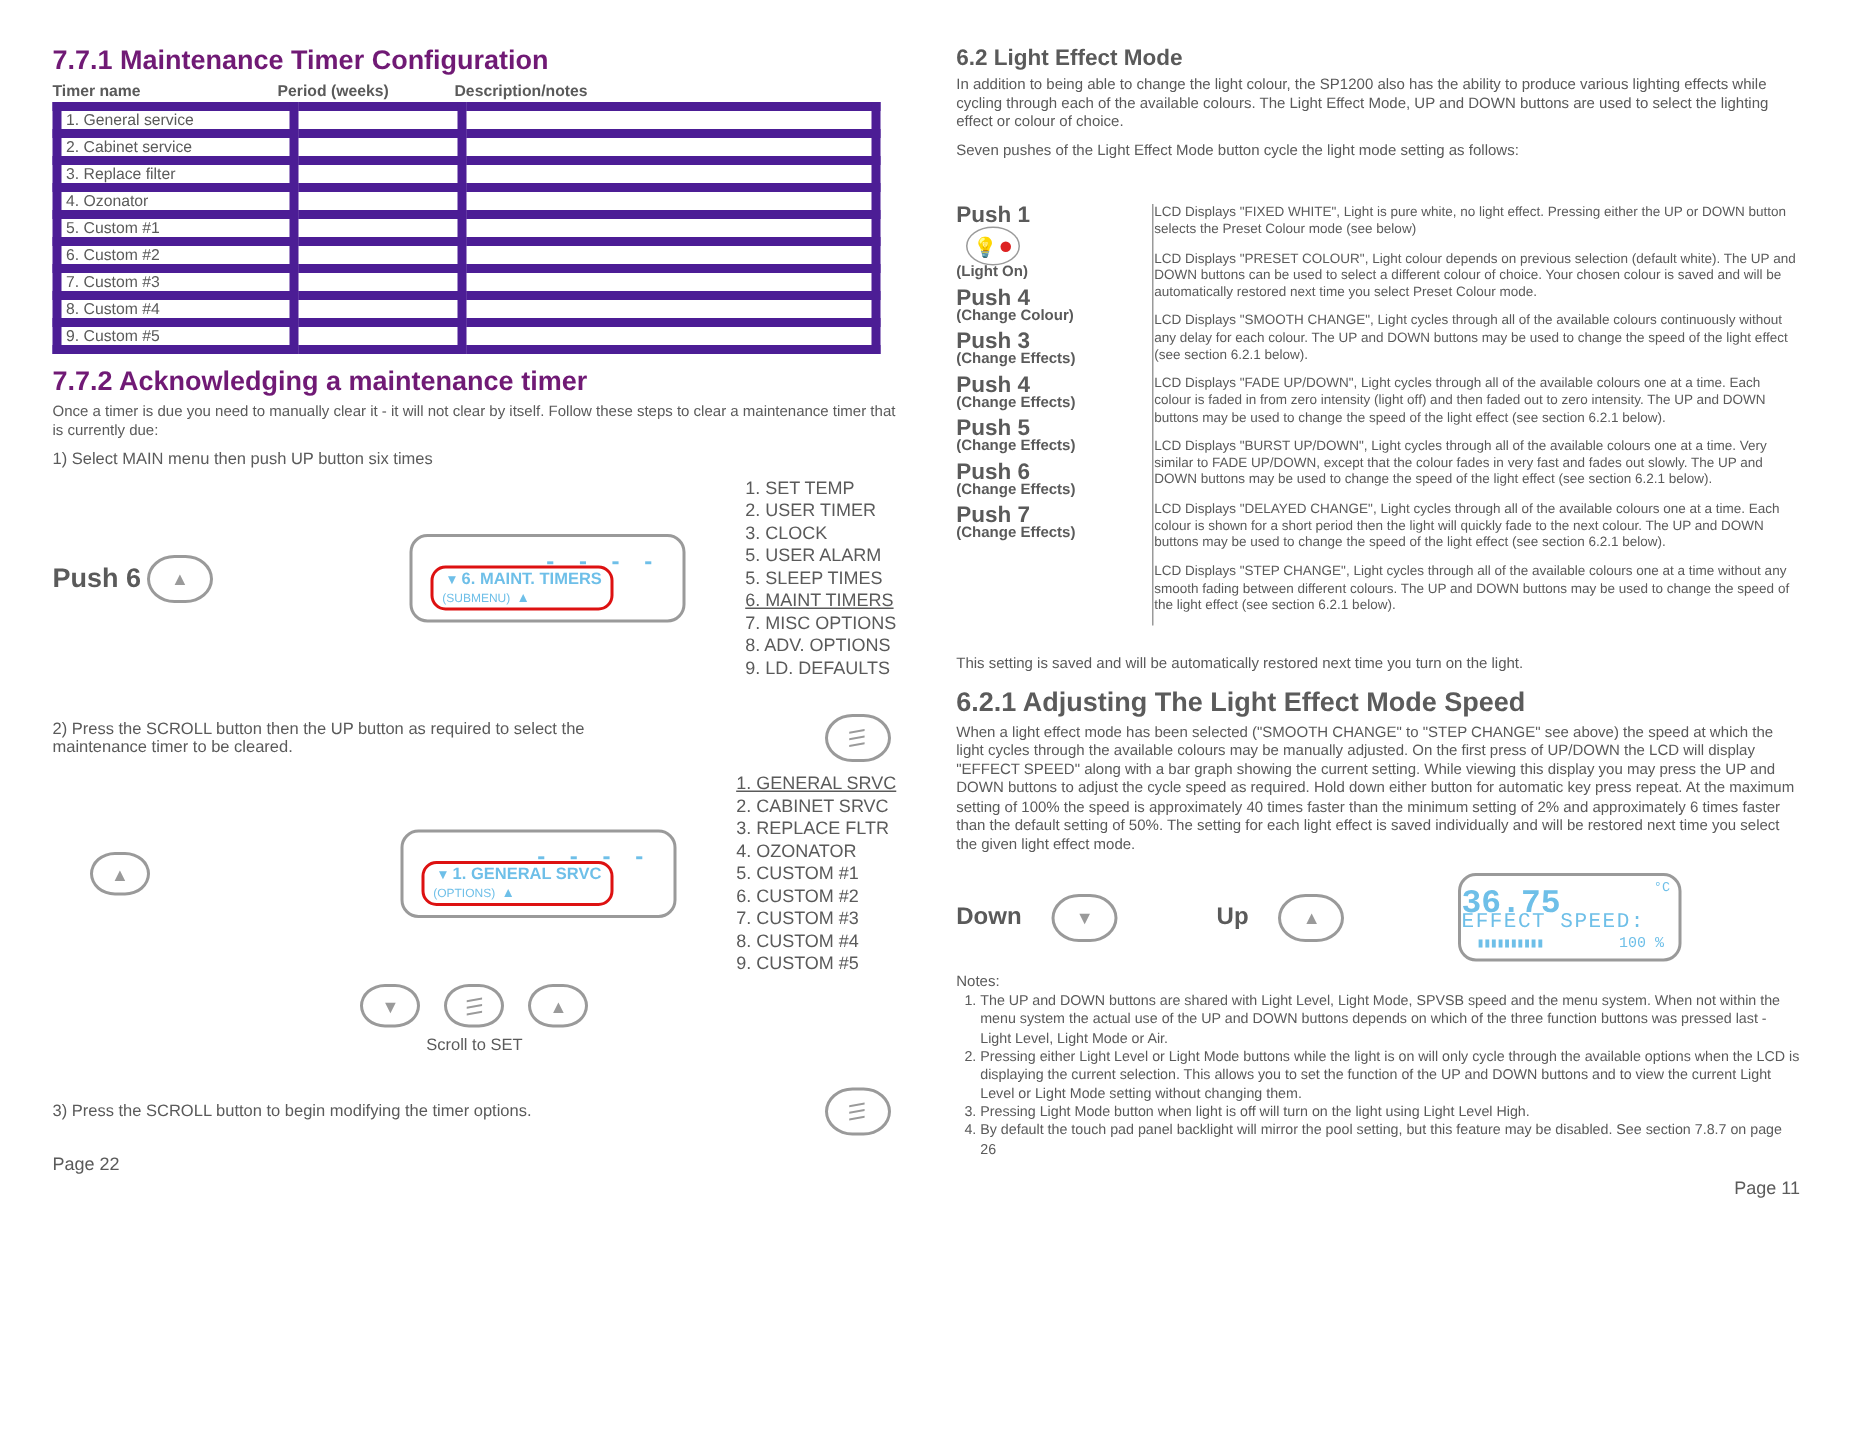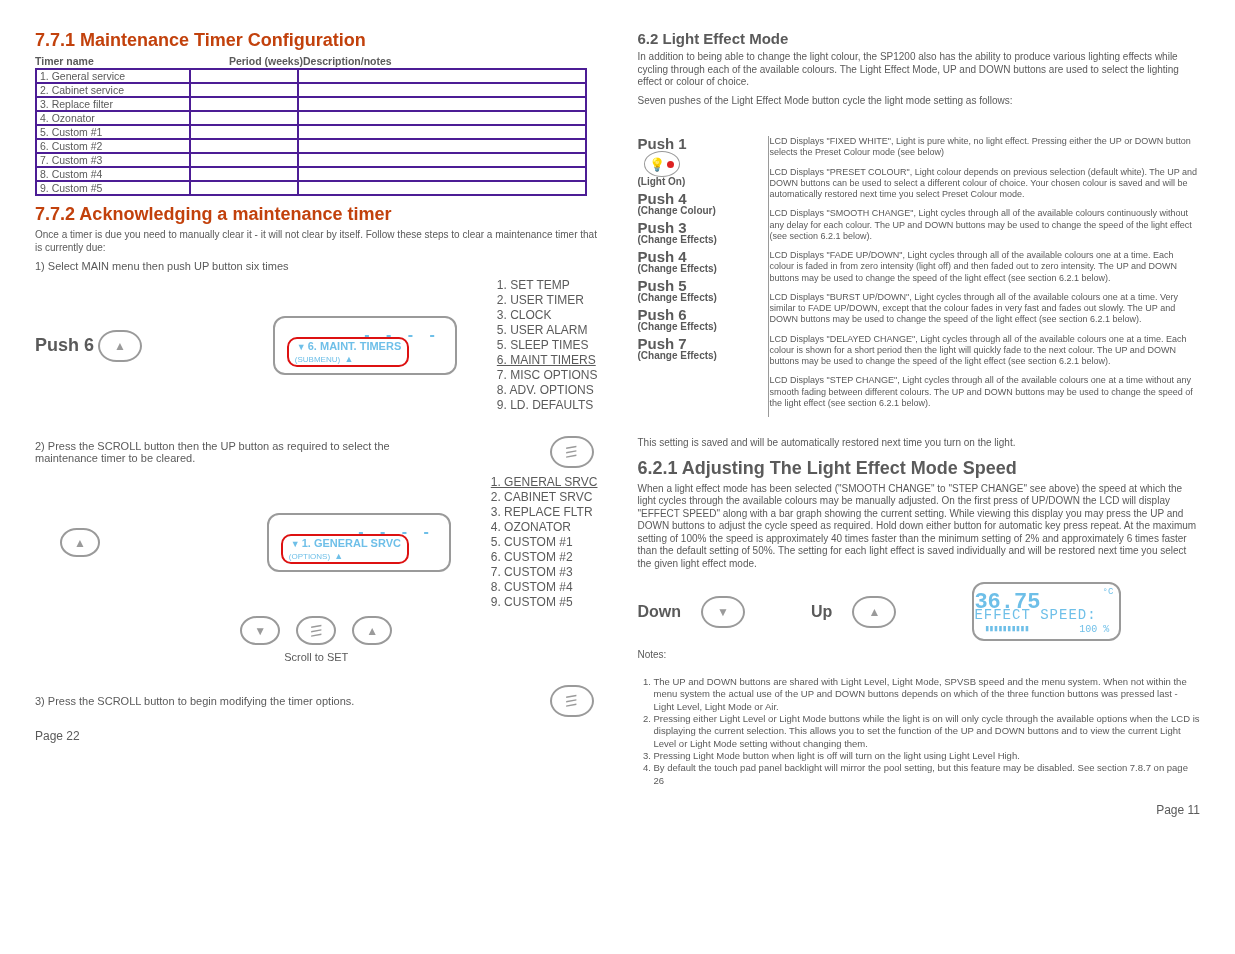--- a/index.html
+++ b/index.html
@@ -17,21 +17,21 @@
     gap: 40px;
   }
   .col {
     width: 560px;
     flex: 1;
   }
   h2 {
     font-size: 18px;
     font-weight: bold;
     margin: 0 0 4px 0;
-    color: #c2410c;
+    color: #701a75;
   }
   h2.sub {
     font-size: 18px;
     margin-top: 8px;
   }
   h3.mode {
     font-size: 15px;
     font-weight: bold;
     margin: 0 0 4px 0;
   }
@@ -41,29 +41,29 @@
     font-size: 10px;
   }
   .thead {
     font-weight: bold;
     display: flex;
     gap: 0;
     margin-top: 2px;
     font-size: 10.5px;
   }
   .thead .c1 { width:150px; }
-  .thead .c2 { width:118px;text-align:right; }
+  .thead .c2 { width:118px; }
   table.timer {
     border-collapse: collapse;
     width: 552px;
     font-size: 10.5px;
     margin-top: 1px;
   }
   table.timer td {
-    border: 2px solid #4c1d95;
+    border: 6px solid #4c1d95;
     height: 12px;
     padding: 0 3px;
     vertical-align: middle;
   }
   table.timer td.name { width:146px; }
   table.timer td.per  { width:100px; }
 
   .step { font-size:11px; margin:6px 0; }
 
   .push-label {
@@ -153,21 +153,21 @@
     border:2px solid #9a9a9a; border-radius:12px;
     width:145px; height:55px; position:relative;
     color:#6ebfe8; font-family: 'Courier New', monospace;
   }
   .lcd2 .deg { position:absolute; top:3px; right:6px; font-size:9px;}
   .lcd2 .big { position:absolute; top:6px; width:100%; text-align:left; font-size:22px; font-weight:bold; }
   .lcd2 .txt { position:absolute; bottom:16px; width:100%; text-align:left; font-size:14px; letter-spacing:1px;}
   .lcd2 .bar { position:absolute; bottom:5px; left:10px; font-size:9px; letter-spacing:-1px;}
   .lcd2 .pct { position:absolute; bottom:4px; right:10px; font-size:10px;}
 
-  ol.notes { padding-left:16px; margin:16px 0; }
+  ol.notes { padding-left:16px; margin:2px 0; }
   ol.notes li { font-size:9.5px; line-height:1.3; margin-bottom:0;}
   .notes-hd { font-size:10px; margin-top:6px;}
   
   .page-num { font-size:12px; margin-top:12px;}
   .page-num.right { text-align:right; }
   
   .scroll-set-row { display:flex; align-items:center; justify-content:center; gap:8px; margin:6px 0;}
   .scroll-set-lbl { font-size:11px; color:#5a5a5a; }
 </style>
 </head>

